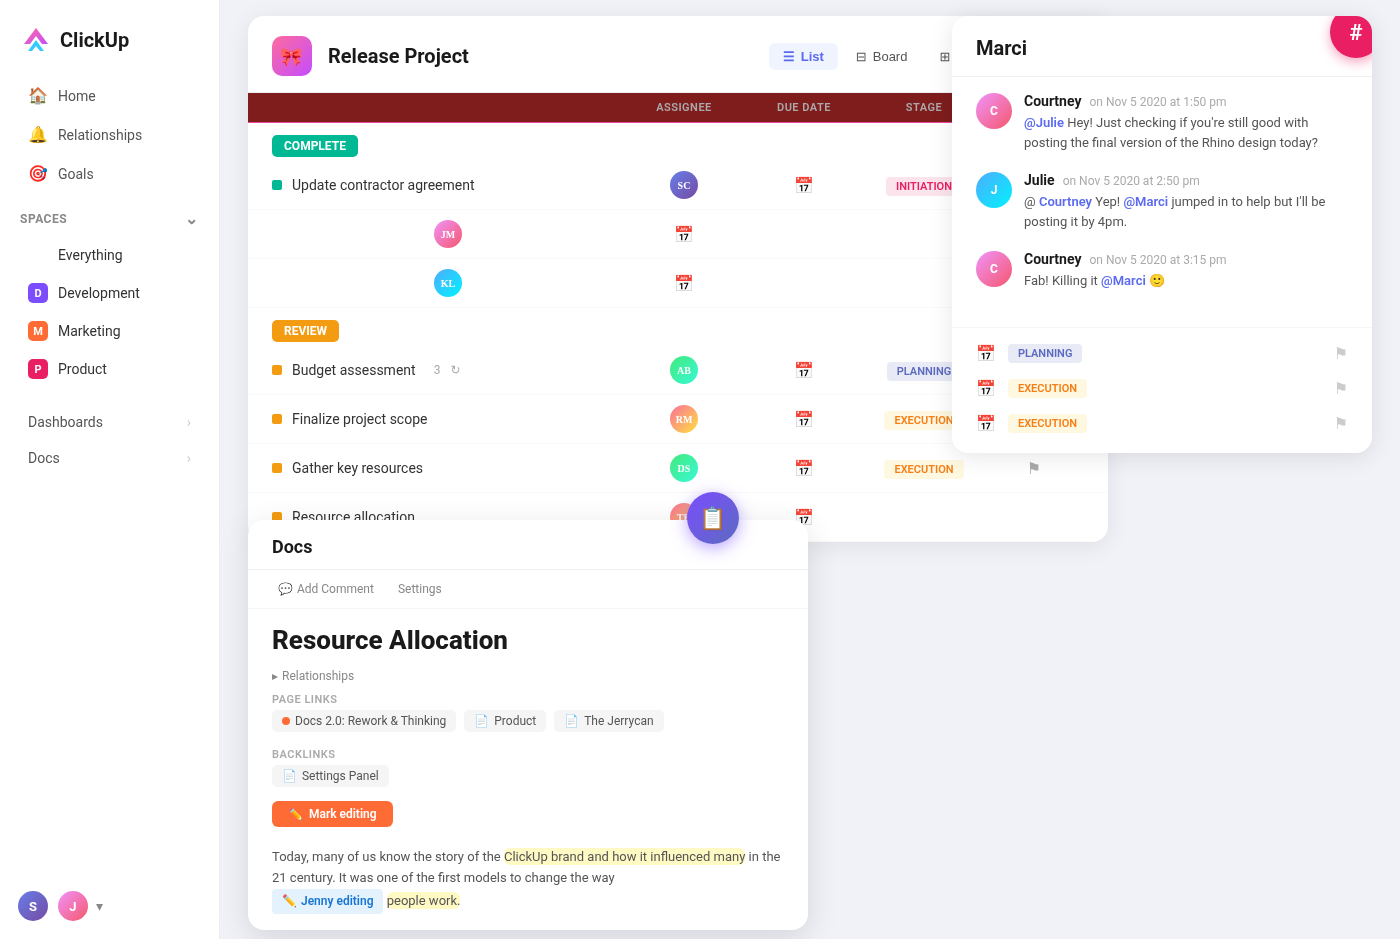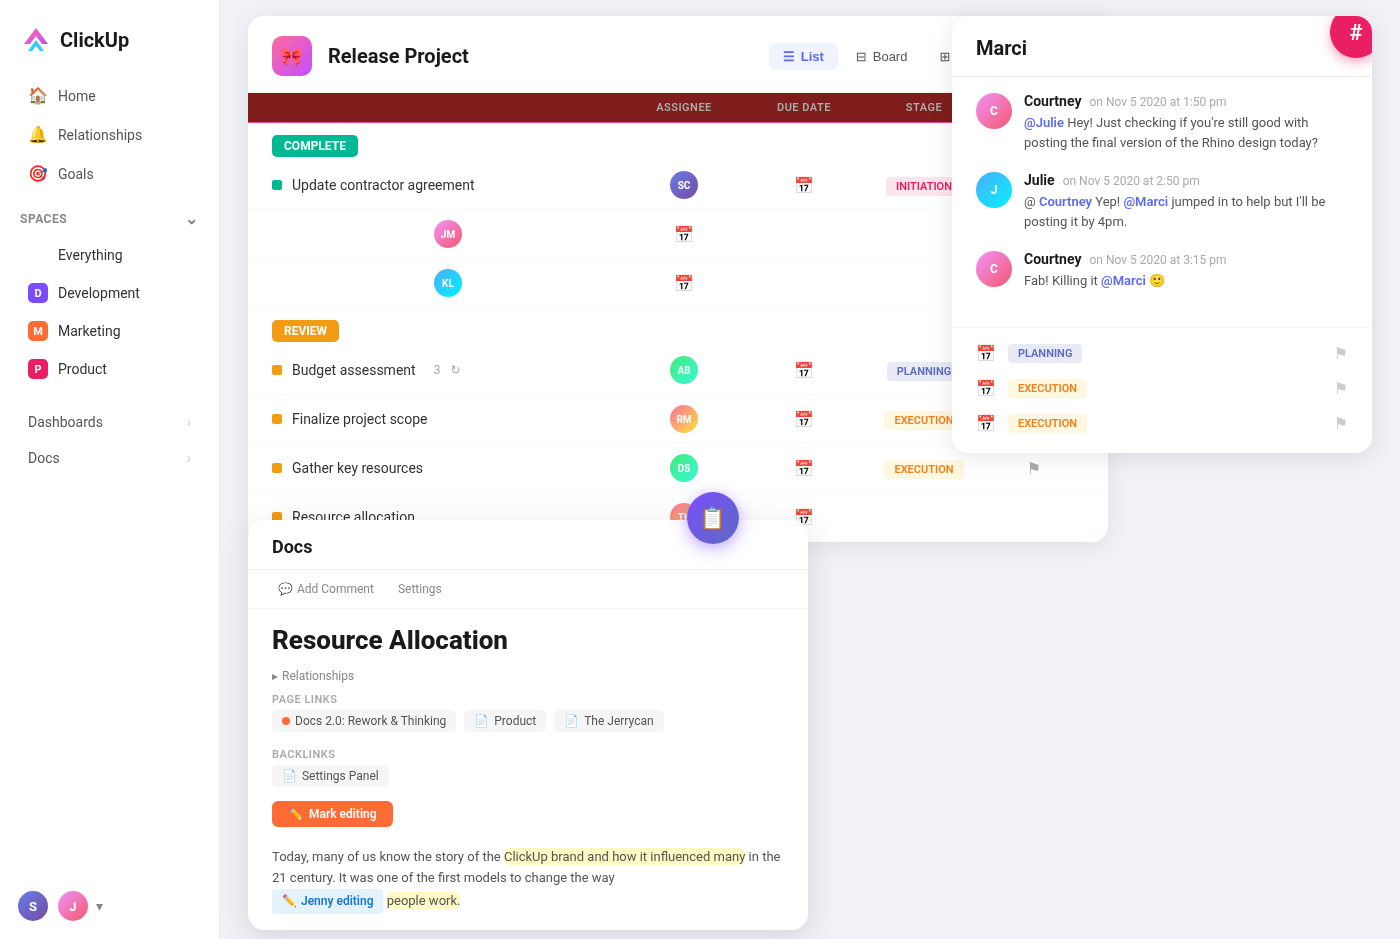--- a/index.html
+++ b/index.html
@@ -236,20 +236,21 @@
       width: 10px; height: 10px;
       border-radius: 2px;
       flex-shrink: 0;
     }
     .dot-complete { background: #00b894; }
     .dot-review { background: #f39c12; }
     .task-avatar {
       width: 28px; height: 28px;
       border-radius: 50%;
       overflow: hidden;
+      font-family: Liberation Serif, serif;
     }
     .ta1 { background: linear-gradient(135deg, #667eea, #764ba2); display: flex; align-items: center; justify-content: center; color: white; font-size: 10px; font-weight: 700; }
     .ta2 { background: linear-gradient(135deg, #f093fb, #f5576c); display: flex; align-items: center; justify-content: center; color: white; font-size: 10px; font-weight: 700; }
     .ta3 { background: linear-gradient(135deg, #4facfe, #00f2fe); display: flex; align-items: center; justify-content: center; color: white; font-size: 10px; font-weight: 700; }
     .ta4 { background: linear-gradient(135deg, #43e97b, #38f9d7); display: flex; align-items: center; justify-content: center; color: white; font-size: 10px; font-weight: 700; }
     .ta5 { background: linear-gradient(135deg, #fa709a, #fee140); display: flex; align-items: center; justify-content: center; color: white; font-size: 10px; font-weight: 700; }
     .task-cal { color: #ccc; font-size: 16px; text-align: center; }
     .stage-pill {
       display: inline-block;
       padding: 3px 10px;

